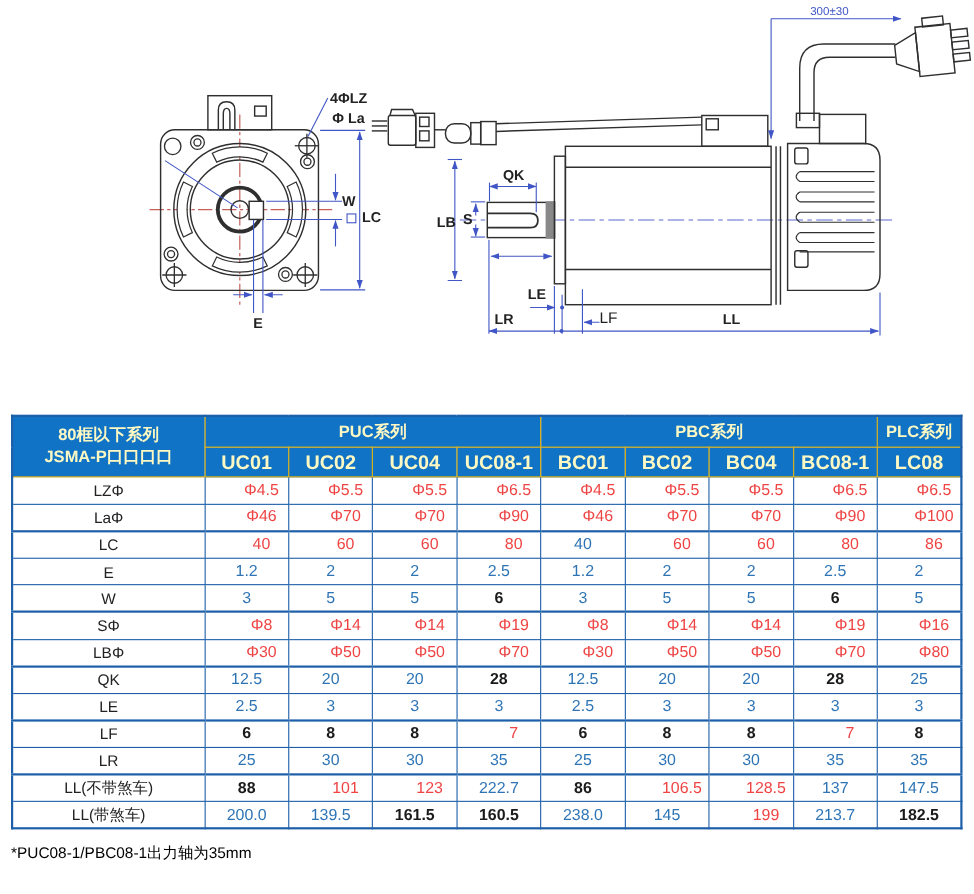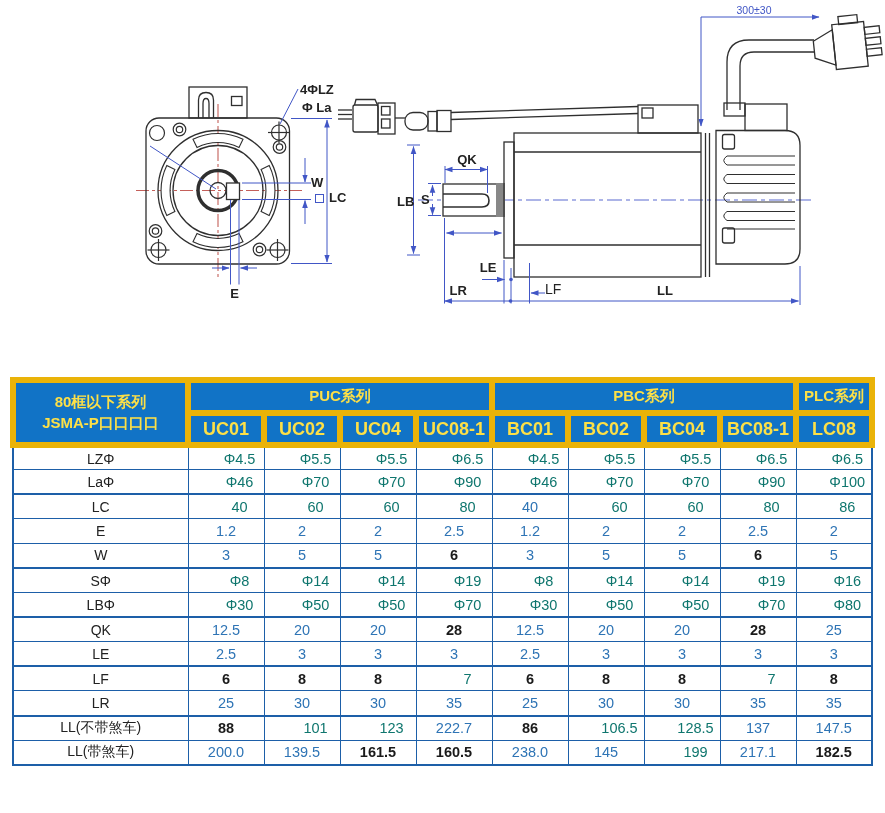--- a/index.html
+++ b/index.html
@@ -1,30 +1,30 @@
 <!DOCTYPE html>
 <html><head>
 <meta charset="utf-8">
 <style>
   html,body{margin:0;padding:0;background:#fff;}
   #app{position:relative;width:885px;height:813px;background:#fff;font-family:"Liberation Sans",sans-serif;overflow:hidden;}
   #drawing{position:absolute;left:0;top:0;}
   #spec-table{position:absolute;left:10px;top:377px;}
   table{border-collapse:collapse;table-layout:fixed;width:865px;border:2px solid #1d5fa8;}
   th,td{border:1px solid #1d5fa8;text-align:center;vertical-align:middle;padding:0;}
-  thead th{background:#1173c6;color:#fde047;border:6px solid #eab308;font-weight:bold;}
+  thead th{background:#1173c6;color:#fef9c3;border:1px solid #eab308;font-weight:bold;}
   thead tr:first-child th{height:27px;font-size:15px;}
   thead tr:last-child th{height:26px;font-size:18px;}
   th.c1 div{line-height:1.35;font-size:15px;}
   tbody tr{height:24.6px;}
   tbody th.rl{font-weight:normal;font-size:14px;color:#222;background:#fff;}
   tbody td{font-size:14.5px;}
   tr.thick th,tr.thick td{border-bottom-width:2px;margin-left:12px;}
   td.s-u{color:#2e74b5;}
-  td.s-d{color:#0f766e;padding-left:27px;}
+  td.s-d{color:#ef4444;padding-left:27px;}
   td.s-b{color:#1a1a1a;font-weight:bold;}
   #footnotes{position:absolute;left:10px;top:763px;font-size:14px;color:#000;line-height:25px;}
   svg text{font-family:"Liberation Sans",sans-serif;}
   .dimtxt{font-size:13px;font-weight:bold;fill:#222;}
   .dimtxt2{font-size:14px;font-weight:normal;fill:#222;}
 </style>
 </head>
 <body>
 
 <div id="app">
@@ -396,22 +396,23 @@
           </tr>
           <tr>
             <th class="rl">LL(带煞车)</th>
             <td class="s-u">200.0</td>
             <td class="s-u">139.5</td>
             <td class="s-b">161.5</td>
             <td class="s-b">160.5</td>
             <td class="s-u">238.0</td>
             <td class="s-u">145</td>
             <td class="s-d">199</td>
-            <td class="s-u">217.1</td>
+            <td class="s-u">213.7</td>
             <td class="s-b">182.5</td>
           </tr>
         </tbody>
       </table>
   </div>
 
   <div id="footnotes">
+    <div>*PUC08-1/PBC08-1出力轴为35mm</div>
   </div>
 </div>
 
 </body></html>

